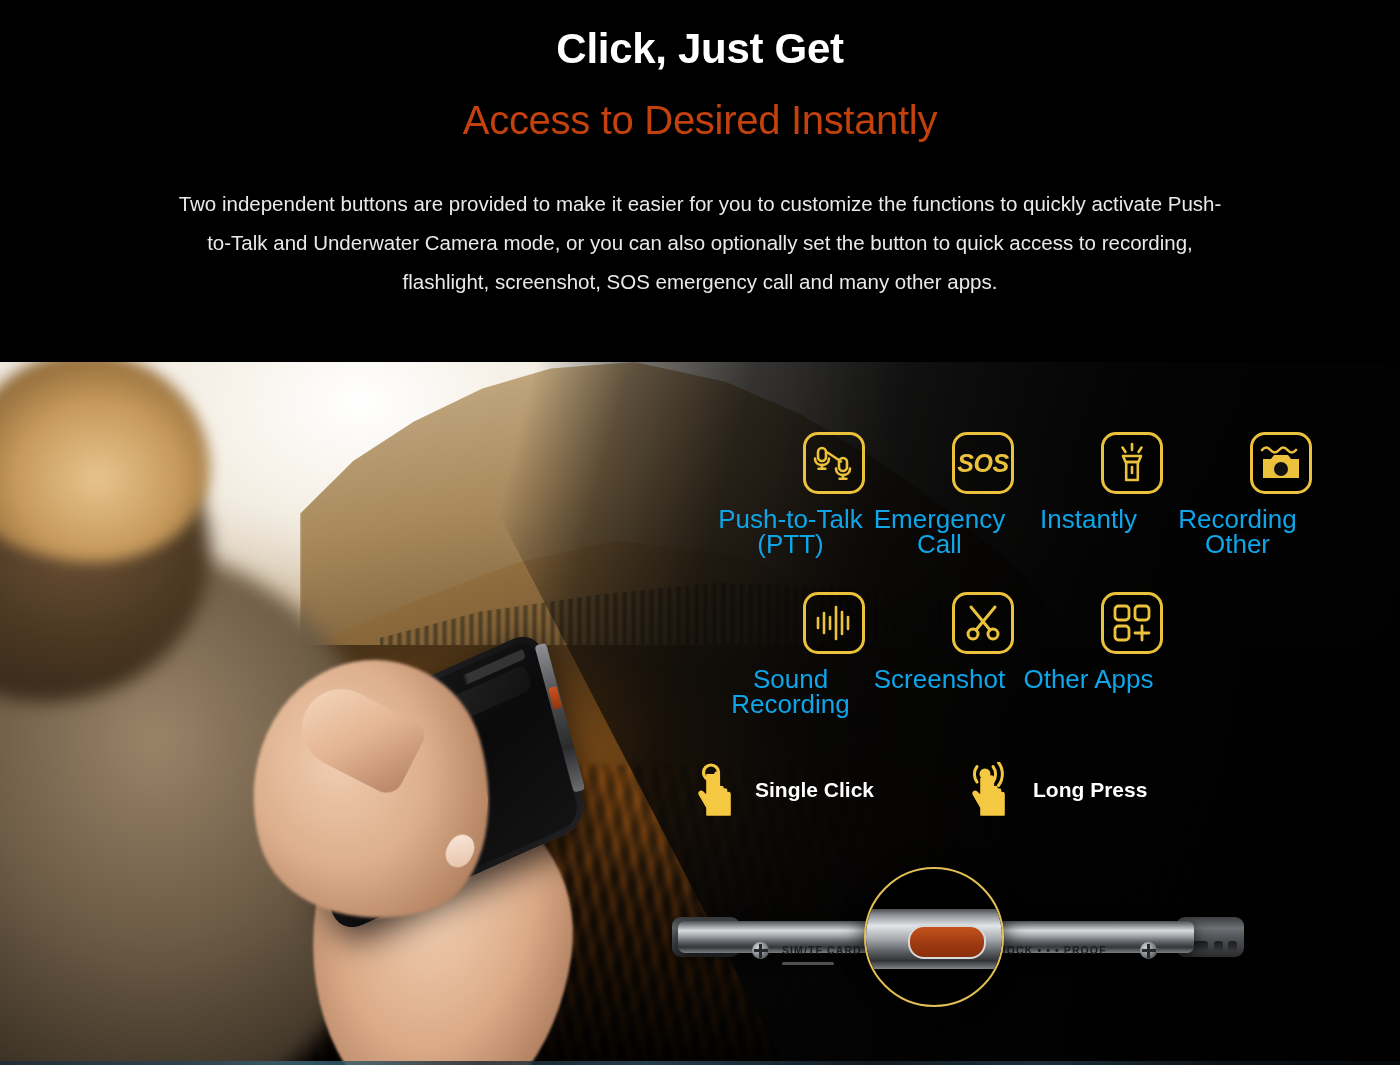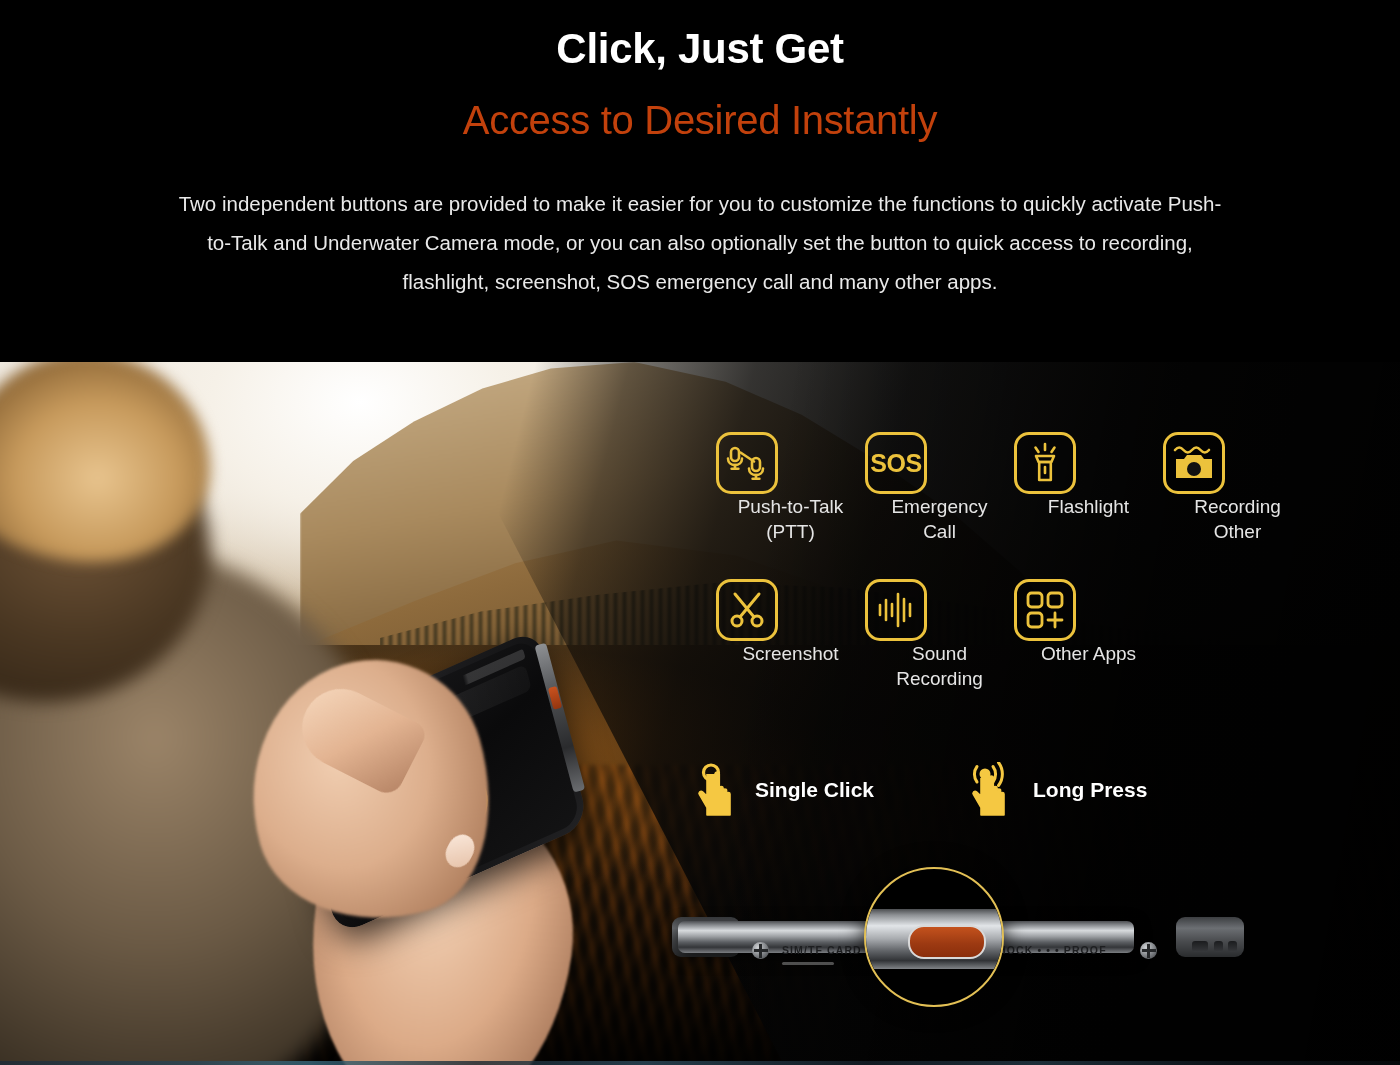--- a/index.html
+++ b/index.html
@@ -183,23 +183,23 @@
     position:absolute; inset:0;
     background:linear-gradient(100deg, rgba(0,0,0,0) 52%, rgba(0,0,0,.35) 64%, rgba(0,0,0,.72) 78%, rgba(0,0,0,.88) 100%);
   }
 
   
   .features{
     position:absolute; left:716px; top:70px; width:620px;
   }
   .frow{ display:flex; }
   .fitem{ width:149px; text-align:center; }
-  .fbox{ display:flex; justify-content:flex-start; }
+  .fbox{ display:flex; justify-content:flex-end;font-style:italic; }
   .flabel{
-    margin-top:0; color:#e5e5e5; font-size:19px; line-height:25px; font-weight:400;
+    margin-top:13px; color:#0ea5e9; font-size:26px; line-height:25px; font-weight:400;
   }
   .frow2{ margin-top:35px; }
 
   
   .icosq{
     width:62px; height:62px; border:3px solid #ecc23c; border-radius:15px;
     position:relative; display:flex; align-items:center; justify-content:center;
     background:rgba(0,0,0,.15);
   }
   .sos-txt{
@@ -215,21 +215,21 @@
   .gitem + .gitem{ margin-left:54px; }
   .glabel{
     color:#ffffff; font-size:21px; font-weight:bold; margin-left:7px; white-space:nowrap;
   }
 
   
   .device{
     position:absolute; left:678px; top:545px; width:560px; height:60px;
   }
   .dev-body{
-    position:absolute; left:0; top:14px; width:456px; height:32px;
+    position:absolute; left:0; top:14px; width:516px; height:32px;
     background:linear-gradient(180deg,#4c4e51 0%,#85888c 12%,#d7dadd 30%,#9ea1a5 48%,#5c5f63 66%,#343639 82%,#7b7e82 100%);
     border-radius:7px;
     box-shadow:0 4px 16px rgba(0,0,0,.7);
   }
   .dev-cap{
     position:absolute; top:10px; width:68px; height:40px;
     background:linear-gradient(180deg,#3c3e41,#6c6f73 28%,#4a4c4f 60%,#2a2c2e 100%);
     border-radius:9px;
   }
   .dev-cap.l{ left:-6px; }
@@ -381,21 +381,21 @@
                 <path d="M10.5 5.5 13.5 10"></path>
                 <path d="M29.5 5.5 26.5 10"></path>
                 <path d="M11 14h18l-2.6 6H13.6z"></path>
                 <path d="M14.2 20h11.6v18H14.2z"></path>
                 <path d="M20 25v6"></path>
               </g>
             </svg>
           </div>
         </div>
         <div class="flabel">
-          <div>Flashlight</div>
+          <div>Instantly</div>
           <div></div>
         </div>
       </div>
 
       <div class="fitem">
         <div class="fbox">
           <div class="icosq">
             <svg width="44" height="40" viewBox="0 0 44 40" fill="none">
               <path d="M3 7c3-3.4 5.5-3.4 8.5 0s5.5 3.4 8.5 0 5.5-3.4 8.5 0 5.5 3.4 8.5 0" stroke="#ecc23c" stroke-width="2.6" stroke-linecap="round" stroke-linejoin="round"></path>
               <path d="M4 16h8l3-4h14l3 4h8v19H4z" fill="#ecc23c"></path>
@@ -405,39 +405,20 @@
         </div>
         <div class="flabel">
           <div>Recording</div>
           <div>Other</div>
         </div>
       </div>
 
     </div>
 
     <div class="frow frow2">
-
-      <div class="fitem">
-        <div class="fbox">
-          <div class="icosq">
-            <svg width="40" height="40" viewBox="0 0 40 40" fill="none">
-              <g stroke="#ecc23c" stroke-width="3" stroke-linecap="round" stroke-linejoin="round">
-                <path d="M8 4 27 27"></path>
-                <path d="M32 4 13 27"></path>
-                <circle cx="10" cy="31" r="5"></circle>
-                <circle cx="30" cy="31" r="5"></circle>
-              </g>
-            </svg>
-          </div>
-        </div>
-        <div class="flabel">
-          <div>Screenshot</div>
-          <div></div>
-        </div>
-      </div>
 
       <div class="fitem">
         <div class="fbox">
           <div class="icosq">
             <svg width="38" height="38" viewBox="0 0 38 38" fill="none">
               <g stroke="#ecc23c" stroke-width="2.6" stroke-linecap="round">
                 <path d="M3 14v10"></path>
                 <path d="M9 9v20"></path>
                 <path d="M15 13v12"></path>
                 <path d="M21 3v32"></path>
@@ -450,20 +431,39 @@
         <div class="flabel">
           <div>Sound</div>
           <div>Recording</div>
         </div>
       </div>
 
       <div class="fitem">
         <div class="fbox">
           <div class="icosq">
             <svg width="40" height="40" viewBox="0 0 40 40" fill="none">
+              <g stroke="#ecc23c" stroke-width="3" stroke-linecap="round" stroke-linejoin="round">
+                <path d="M8 4 27 27"></path>
+                <path d="M32 4 13 27"></path>
+                <circle cx="10" cy="31" r="5"></circle>
+                <circle cx="30" cy="31" r="5"></circle>
+              </g>
+            </svg>
+          </div>
+        </div>
+        <div class="flabel">
+          <div>Screenshot</div>
+          <div></div>
+        </div>
+      </div>
+
+      <div class="fitem">
+        <div class="fbox">
+          <div class="icosq">
+            <svg width="40" height="40" viewBox="0 0 40 40" fill="none">
               <g stroke="#ecc23c" stroke-width="2.8" stroke-linecap="round" stroke-linejoin="round">
                 <rect x="3" y="3" width="14" height="14" rx="3.5"></rect>
                 <rect x="23" y="3" width="14" height="14" rx="3.5"></rect>
                 <rect x="3" y="23" width="14" height="14" rx="3.5"></rect>
                 <path d="M30 23v14"></path>
                 <path d="M23 30h14"></path>
               </g>
             </svg>
           </div>
         </div>

